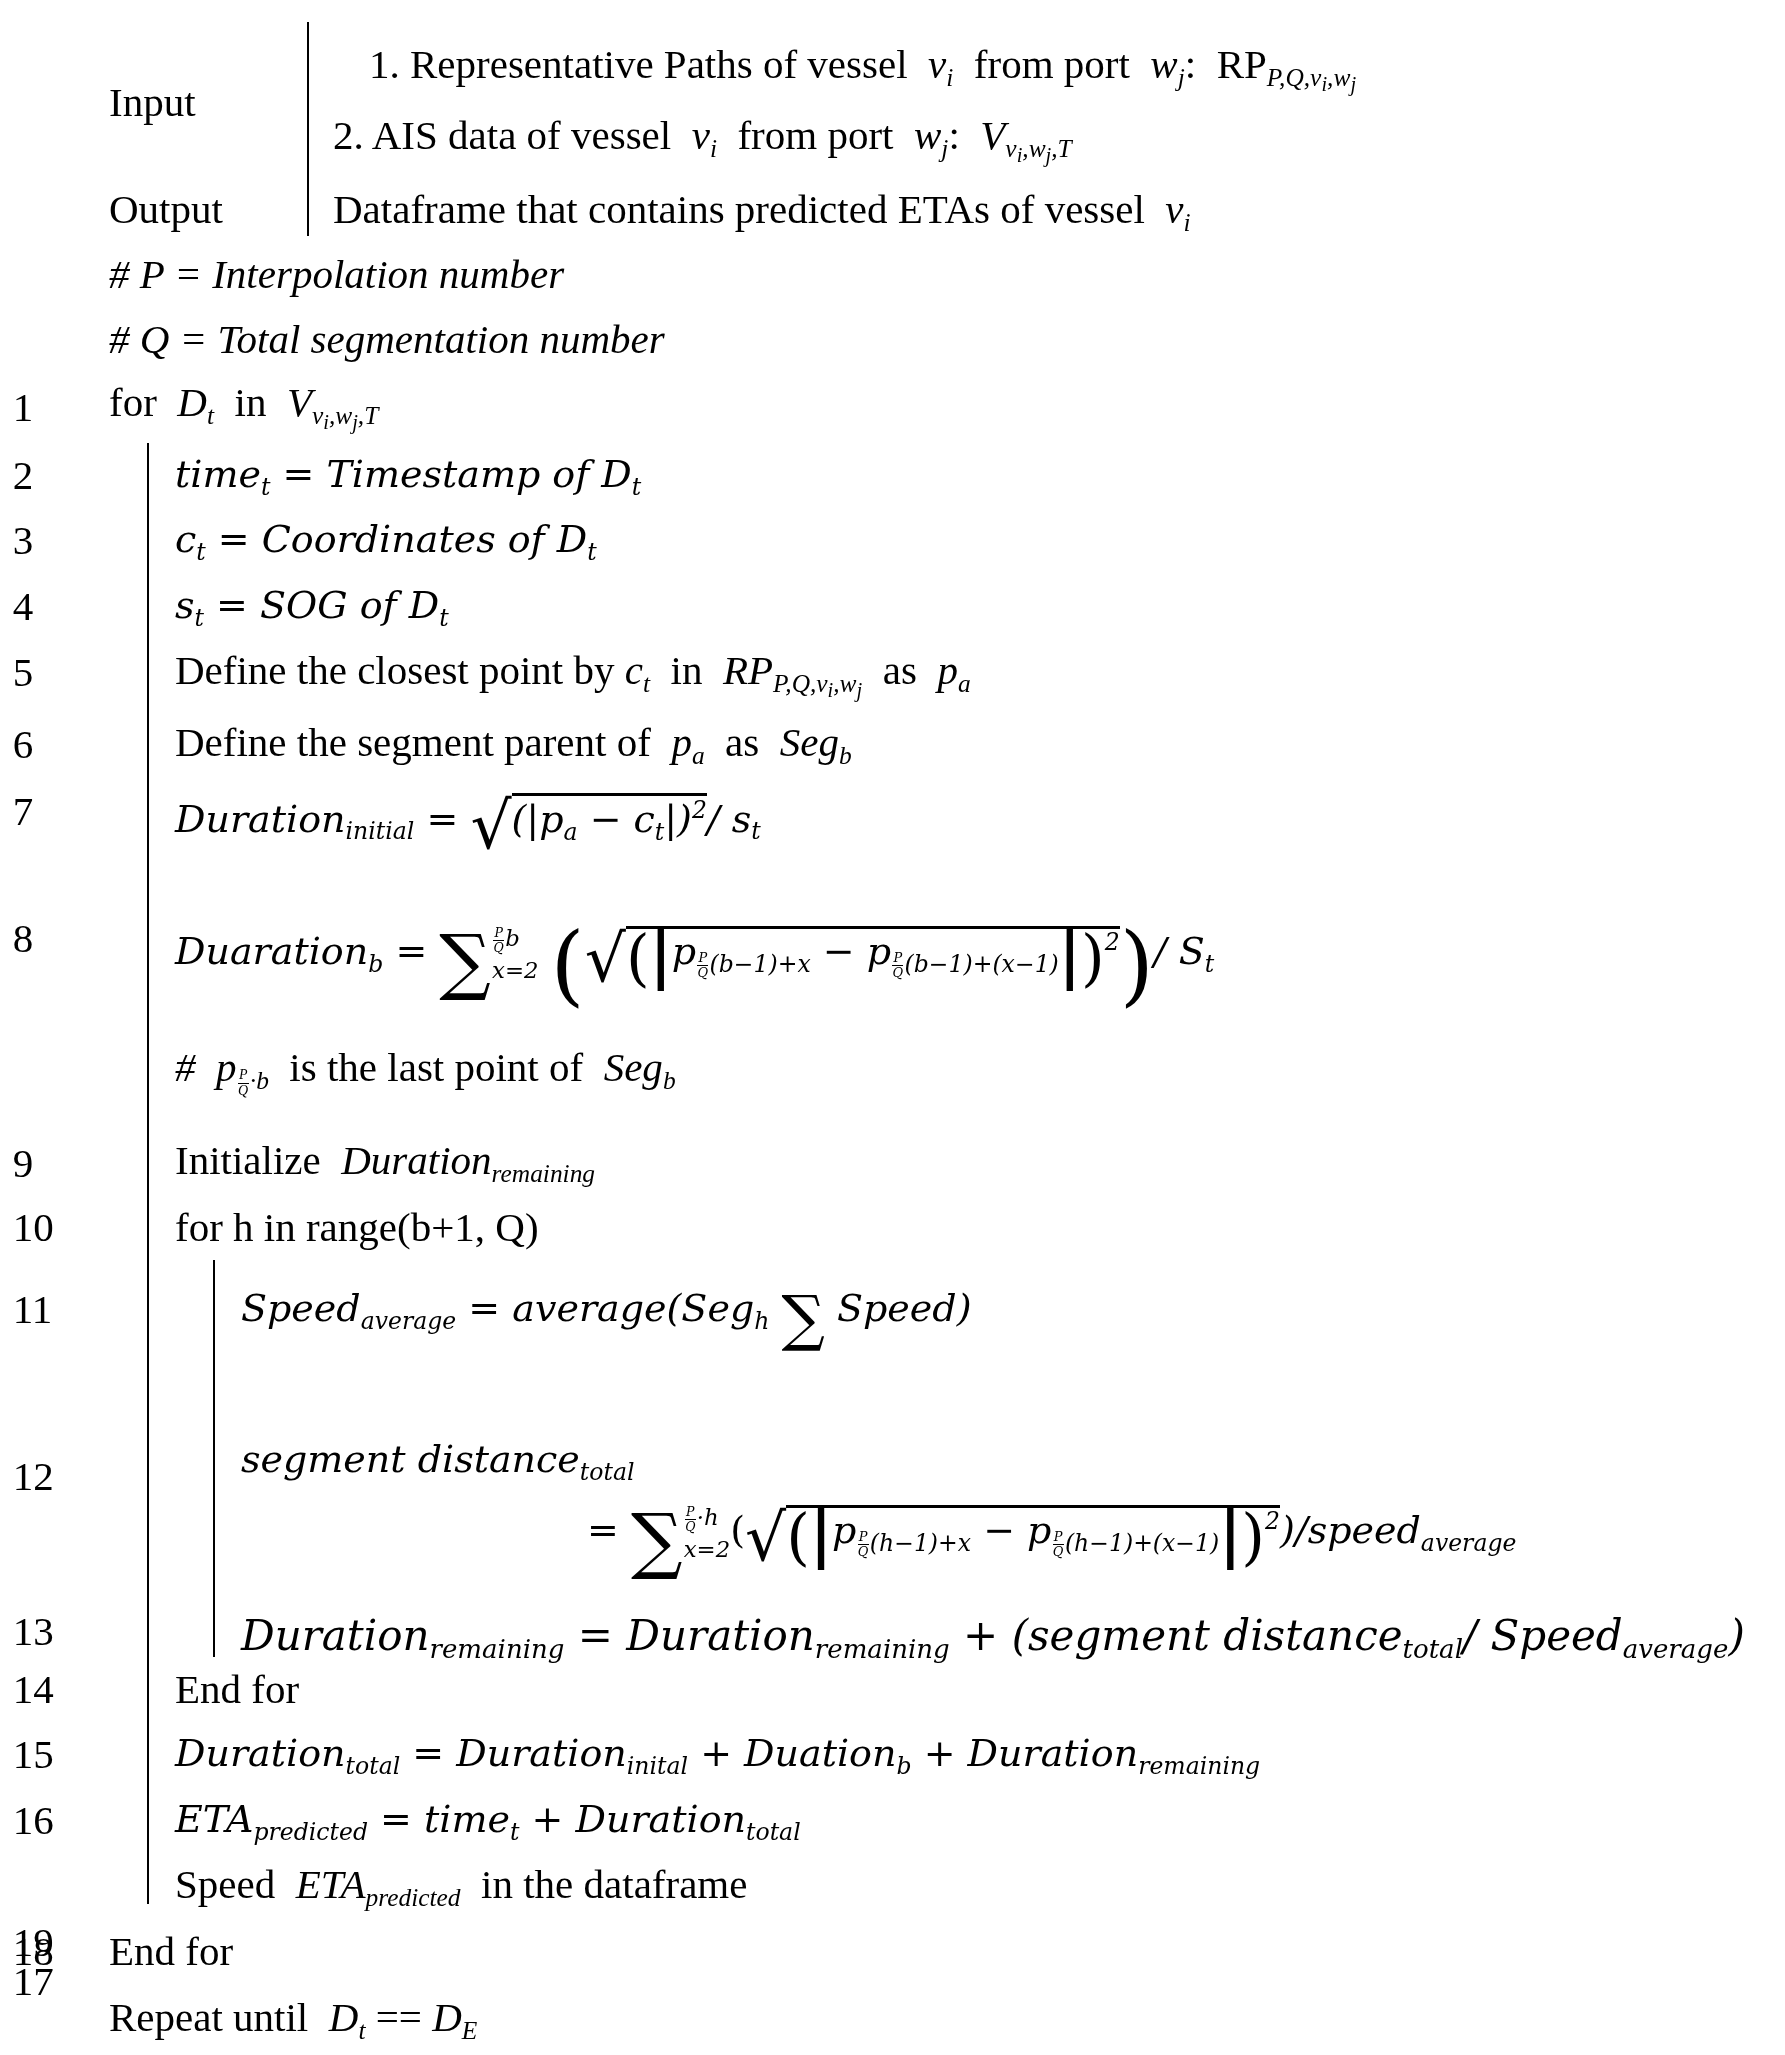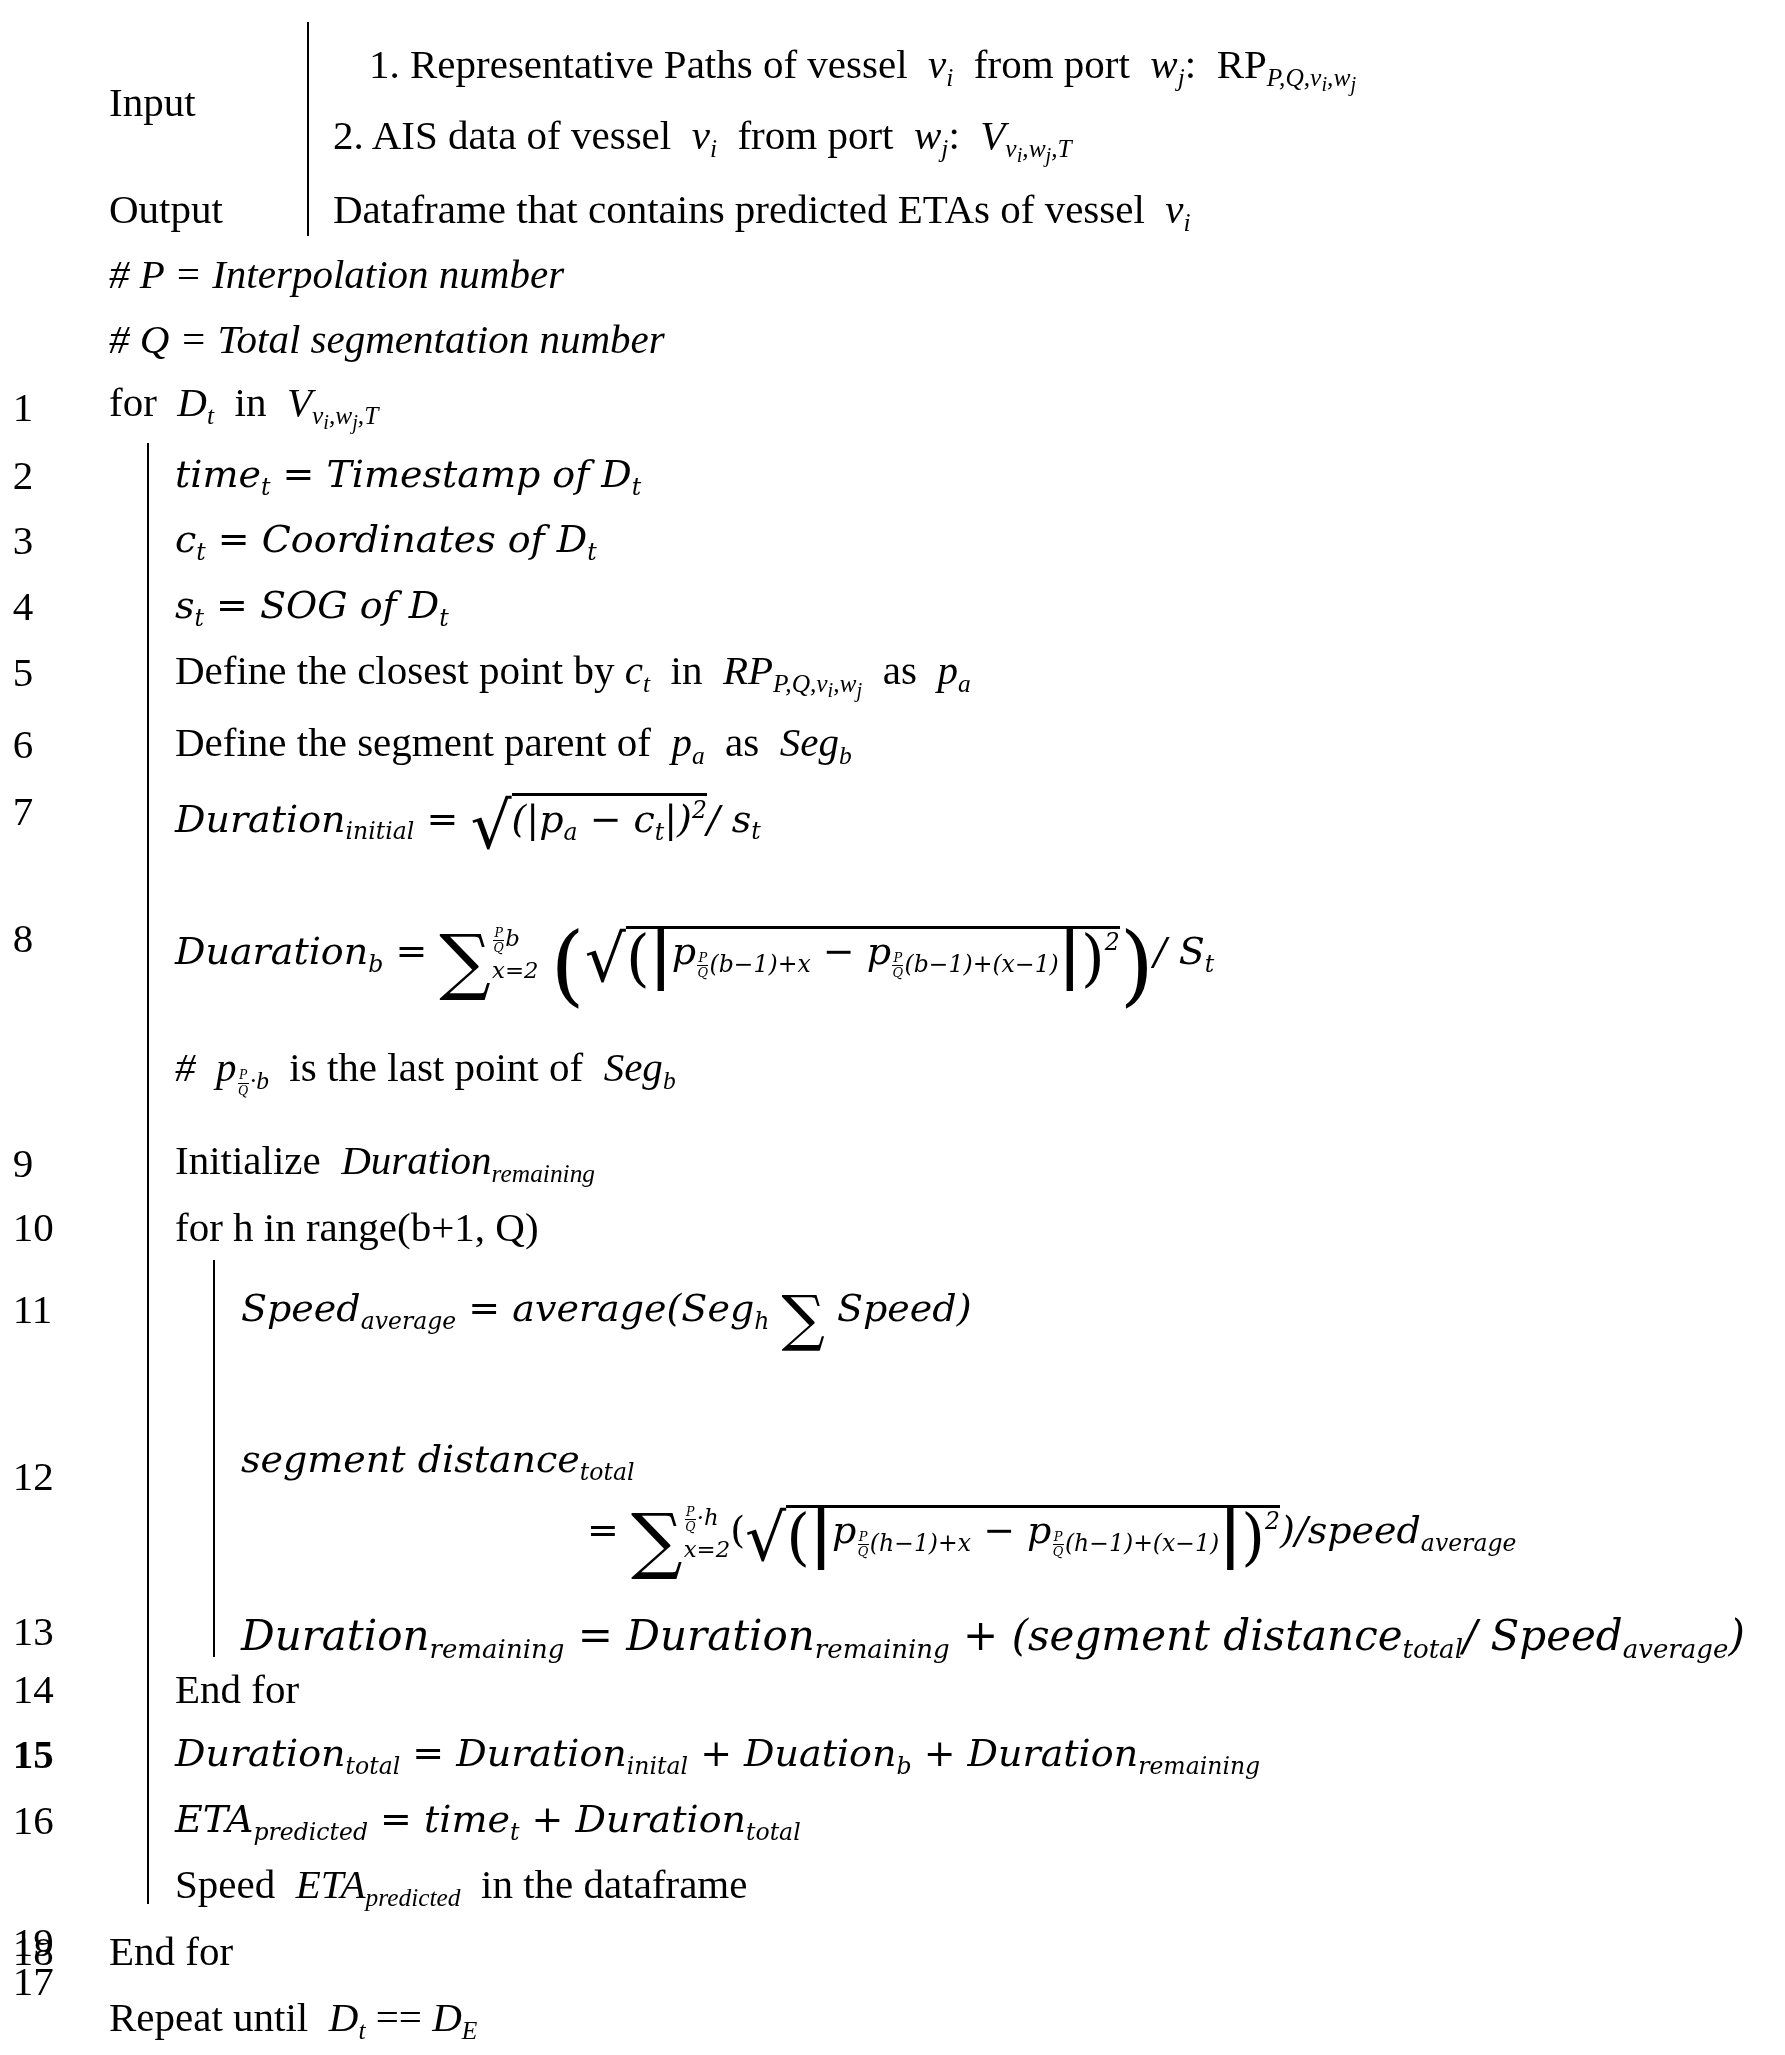--- a/index.html
+++ b/index.html
@@ -147,21 +147,21 @@
 </div>
 
 <div class="ln" style="top:1611px;">13</div>
 <div class="row it sm" style="left:241px; top:1615px;">
   <span>Duration</span><sub>remaining</sub> <span style="font-style:normal">=</span> <span>Duration</span><sub>remaining</sub> <span style="font-style:normal">+</span> <span>(segment distance</span><sub>total</sub><span>/ Speed</span><sub>average</sub><span>)</span>
 </div>
 
 <div class="ln" style="top:1669px;">14</div>
 <div class="row" style="left:175px; top:1669px;">End for</div>
 
-<div class="ln" style="top:1734px;font-weight:bold;">15</div>
+<div class="ln" style="top:1734px;">15</div>
 <div class="row it" style="left:175px; top:1734px;">
   <span>Duration</span><sub>total</sub> <span style="font-style:normal">=</span> <span>Duration</span><sub>inital</sub> <span style="font-style:normal">+</span> <span>Duation</span><sub>b</sub> <span style="font-style:normal">+</span> <span>Duration</span><sub>remaining</sub>
 </div>
 
 <div class="ln" style="top:1800px;">16</div>
 <div class="row it" style="left:175px; top:1800px;">
   <span>ETA</span><sub>predicted</sub> <span style="font-style:normal">=</span> <span>time</span><sub>t</sub> <span style="font-style:normal">+</span> <span>Duration</span><sub>total</sub>
 </div>
 
 <div class="ln" style="top:1961px;">17</div>

